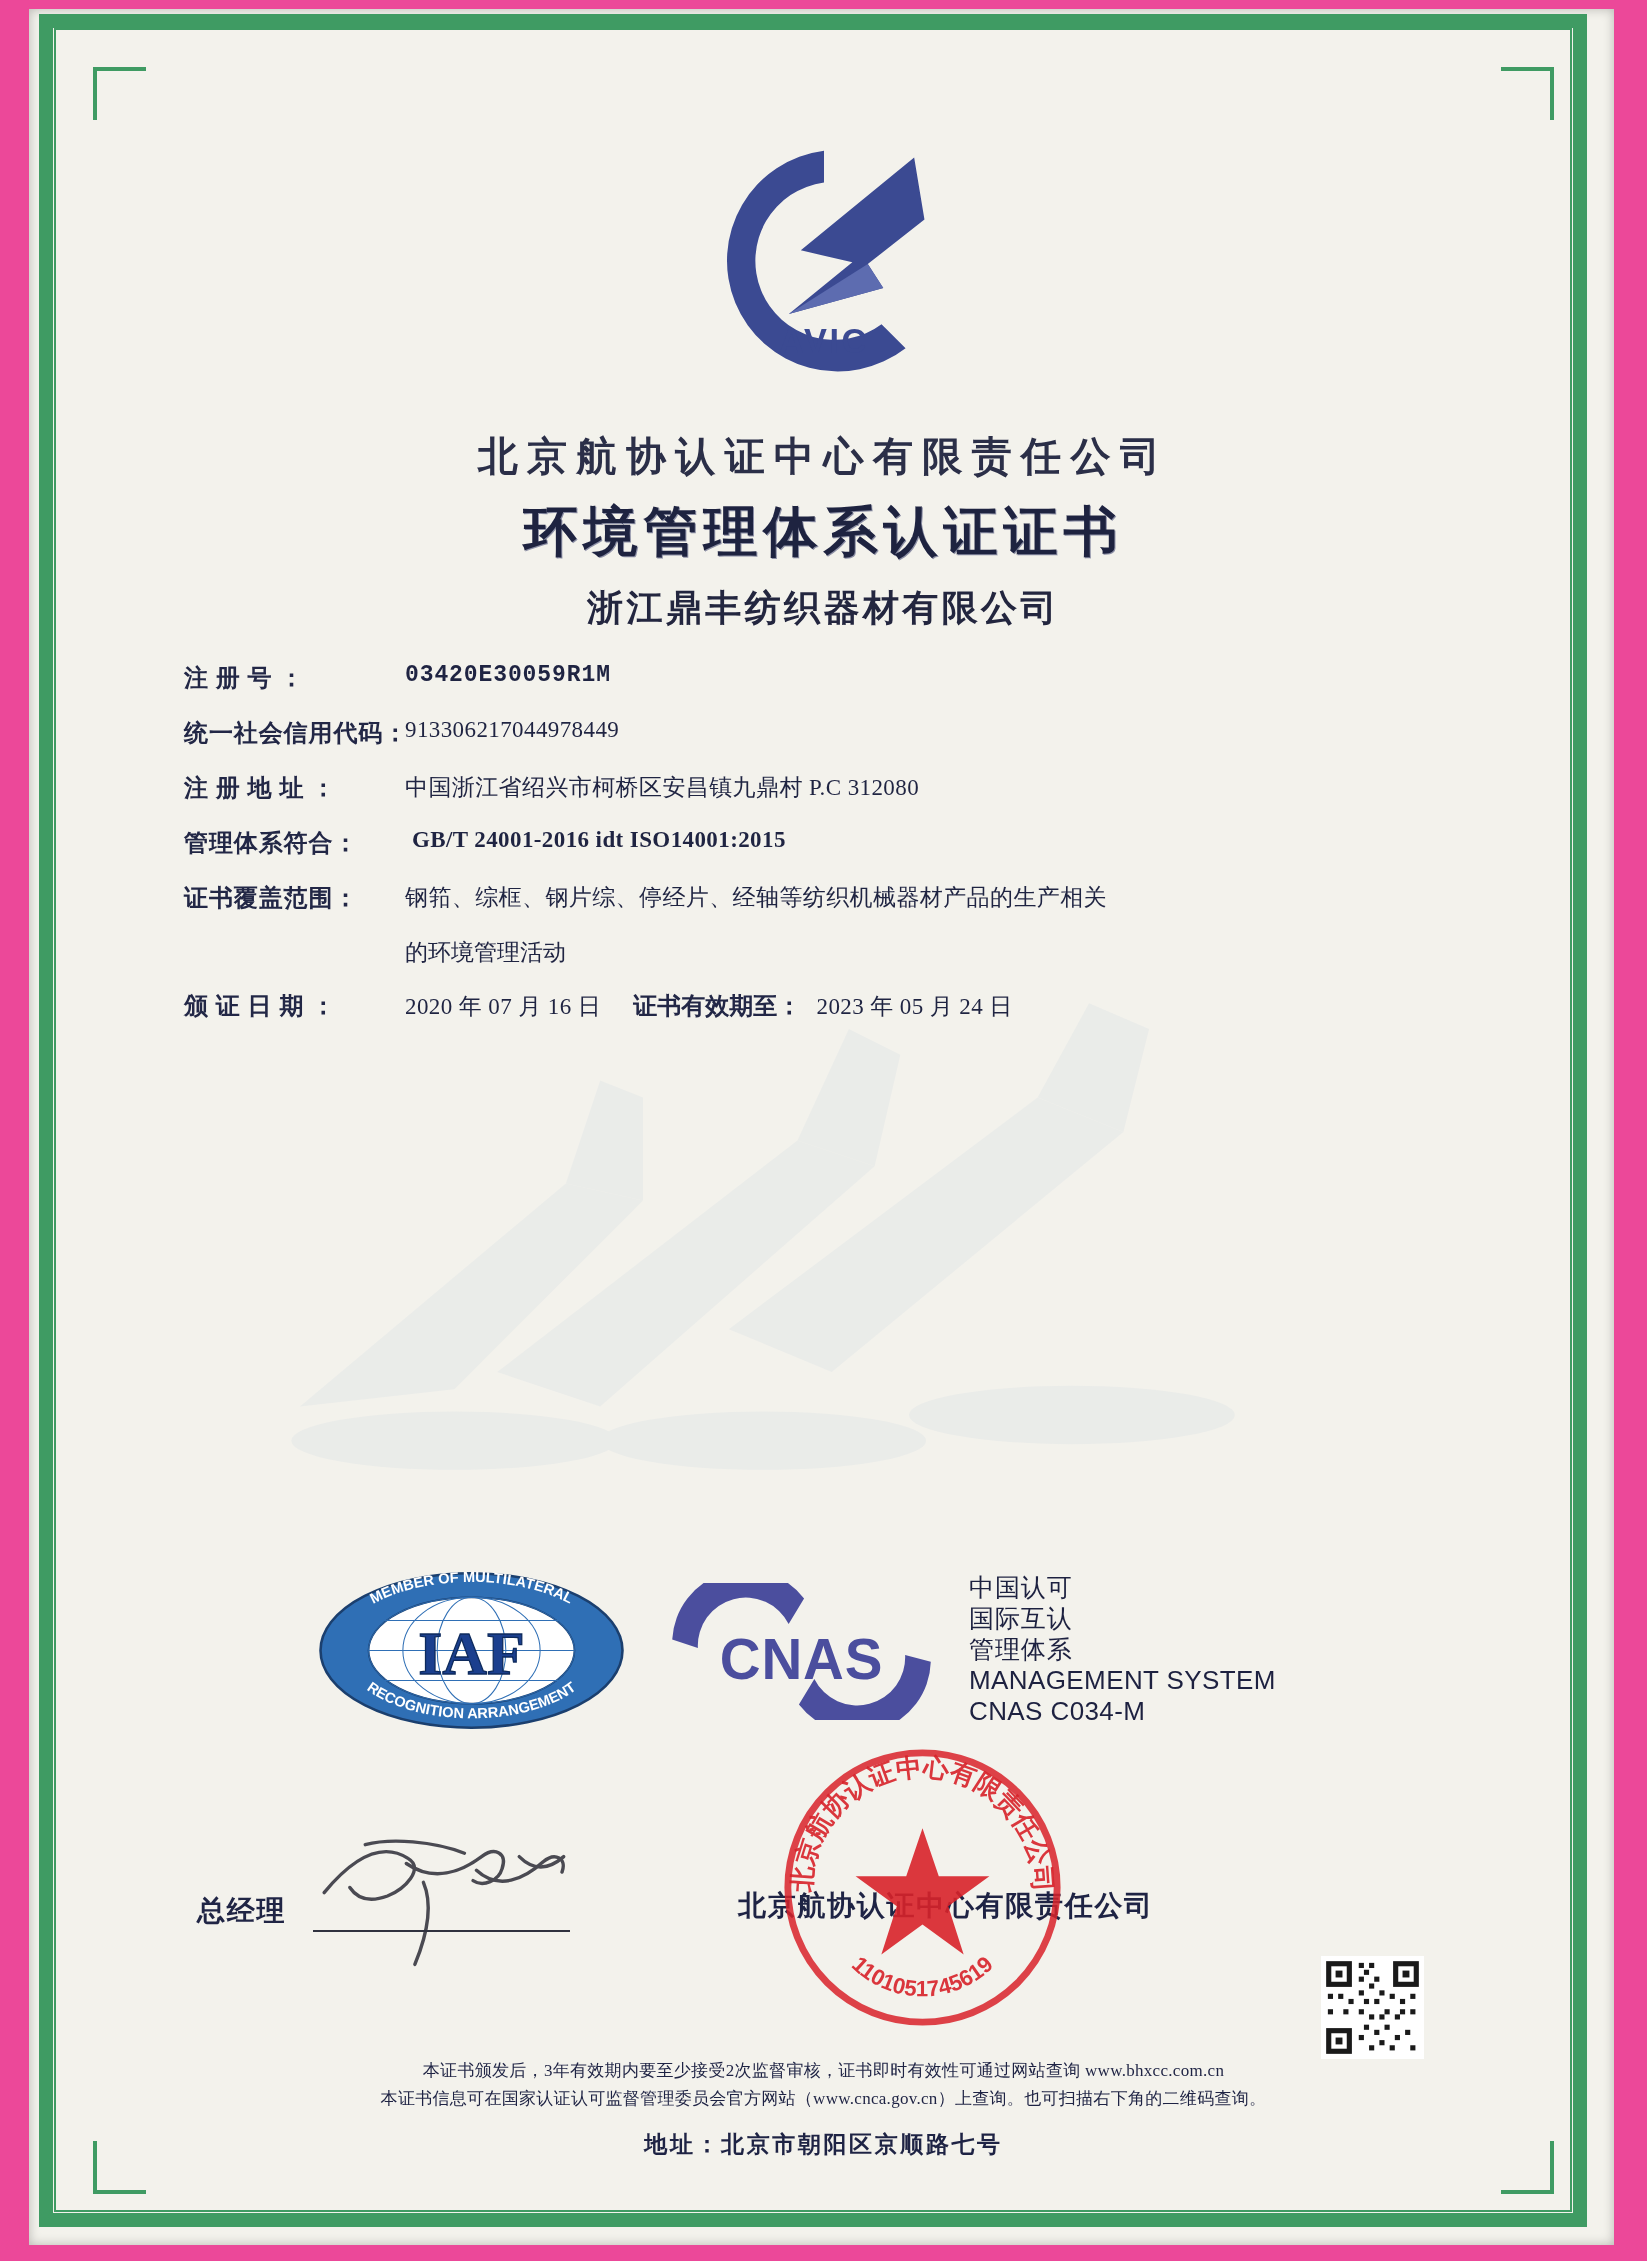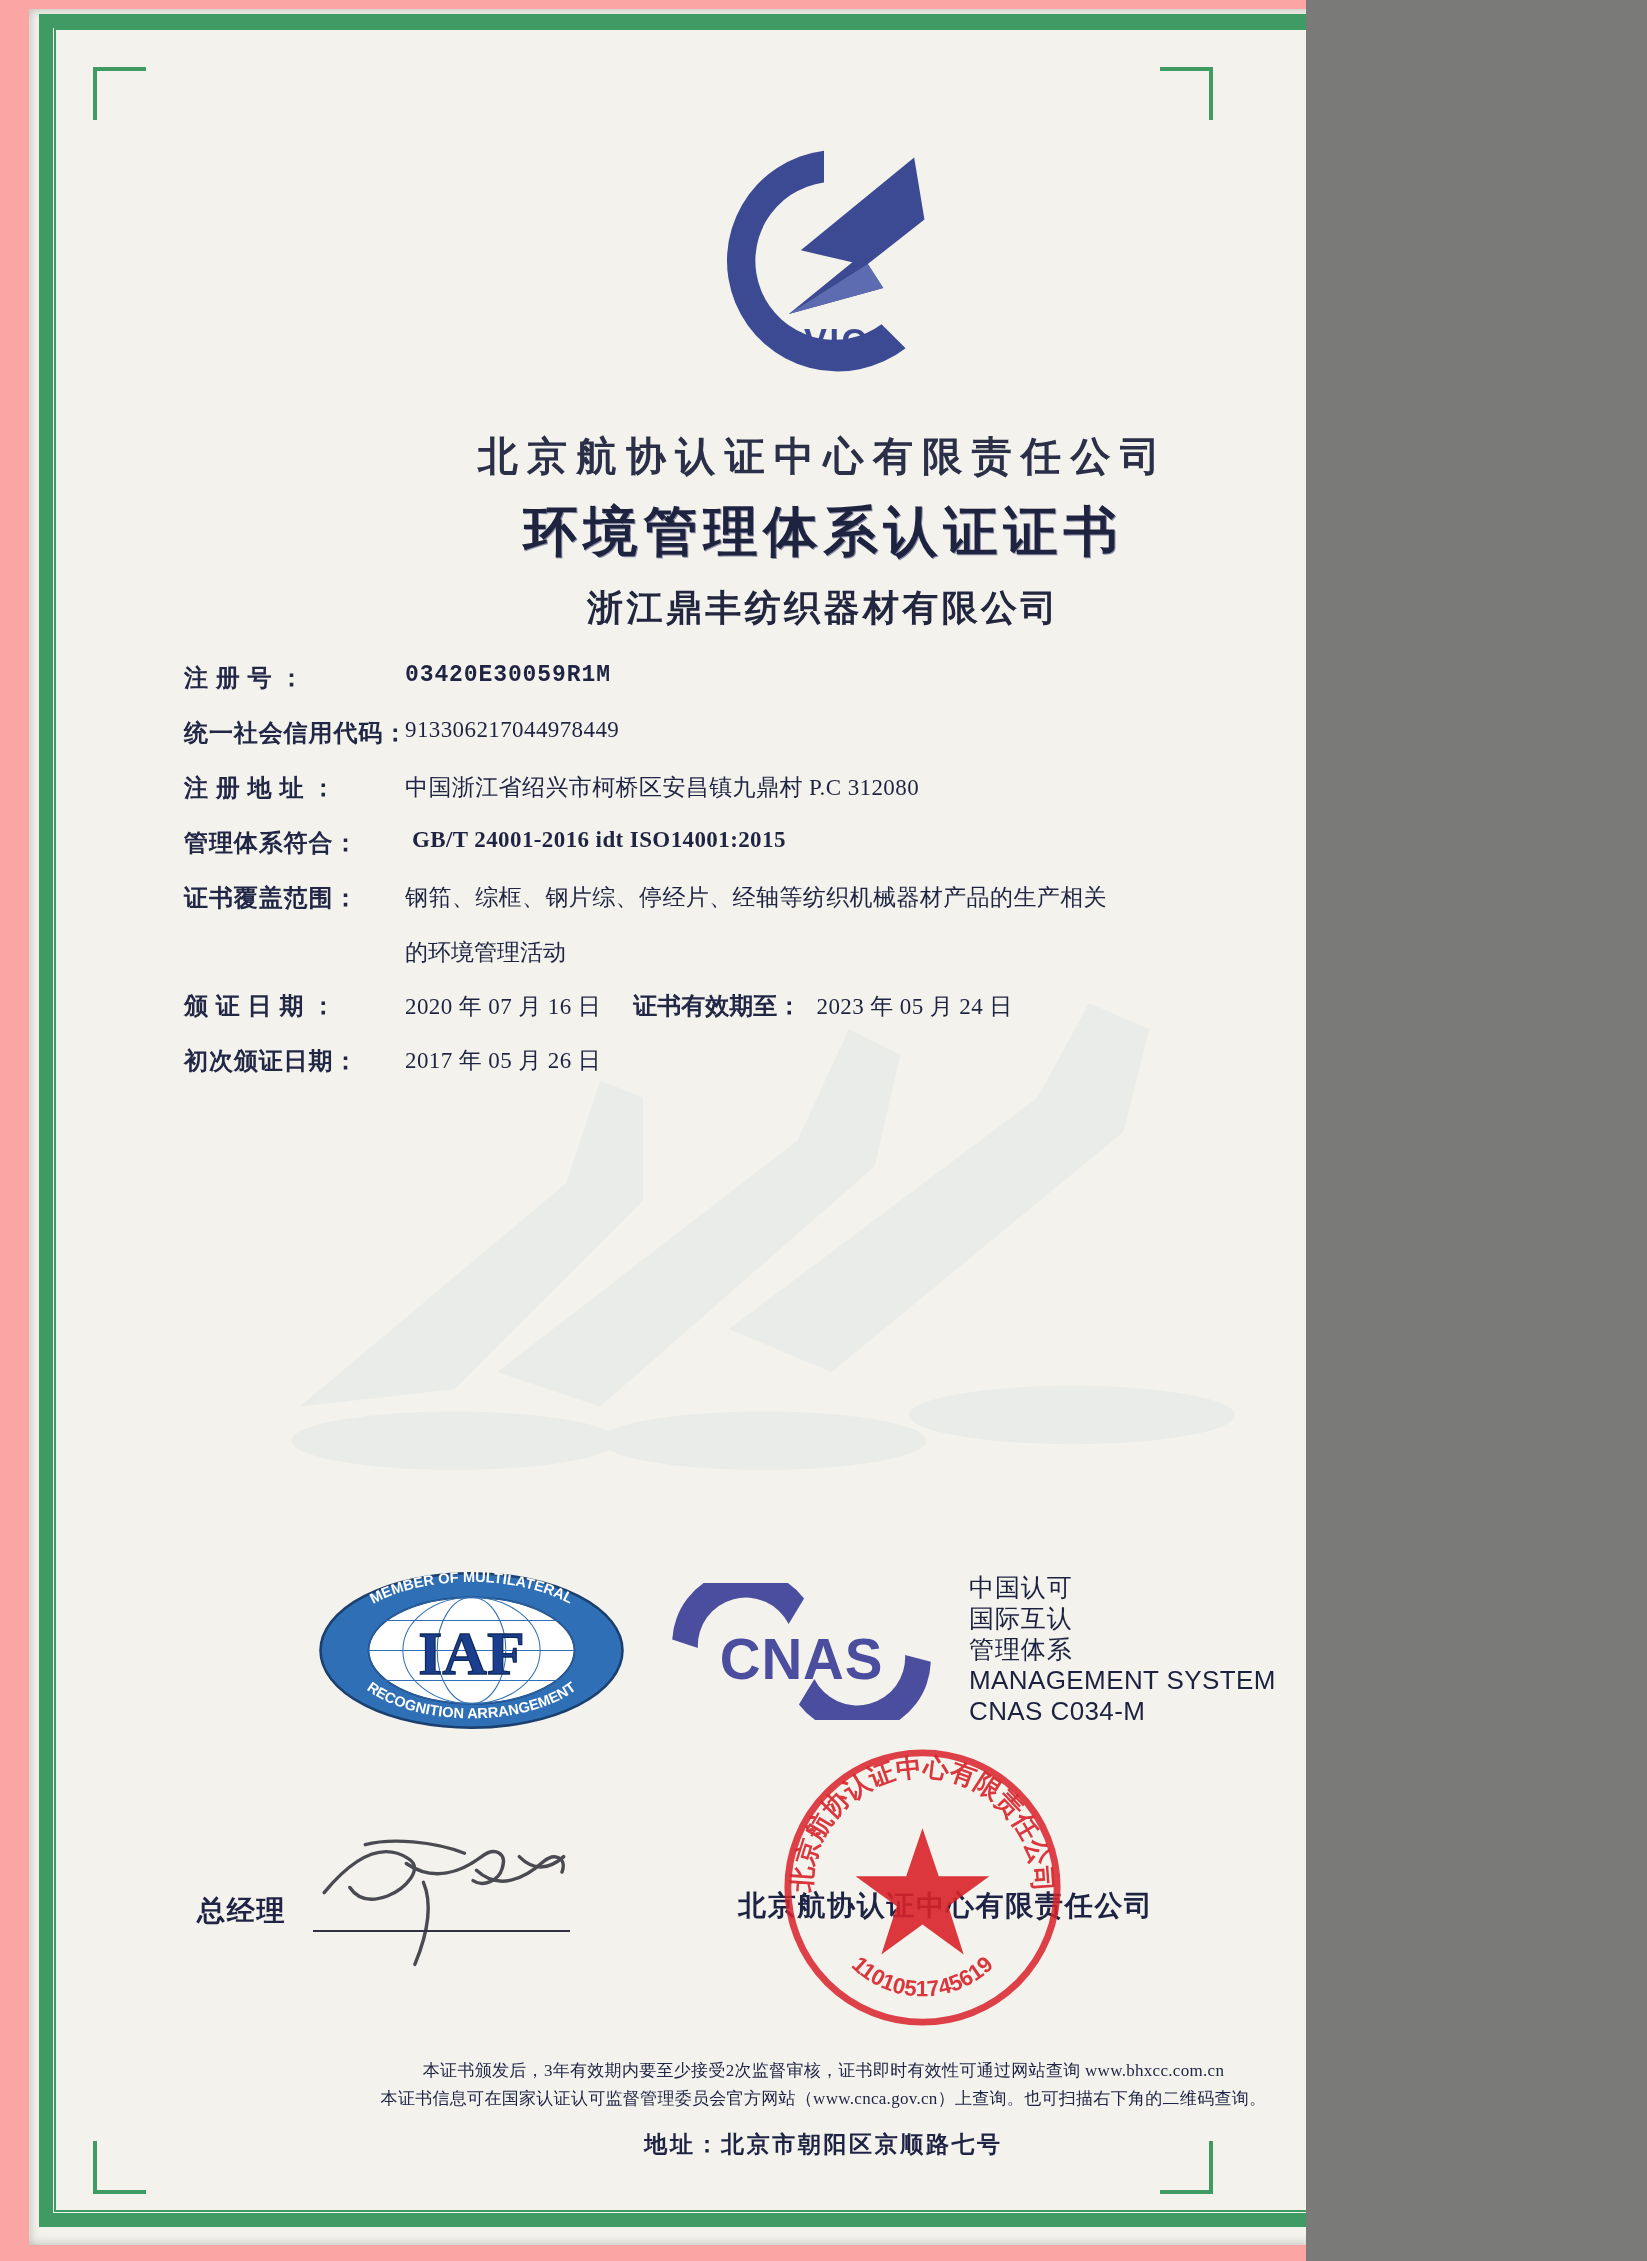--- a/index.html
+++ b/index.html
@@ -9,23 +9,23 @@
   }
   body {
     width: 1647px;
     height: 2261px;
     font-family: "Liberation Serif", serif;
   }
 
   
   .page {
     position: relative;
-    width: 1306px;
+    width: 1647px;
     height: 2261px;
-    background: #fca5a5;
+    background: #ec4899;
     overflow: hidden;
   }
   .paper {
     position: absolute;
     left: 29px;
     top: 8.6px;
     width: 1585px;
     height: 2236px;
     background: #f3f2ec;
     box-shadow: 0 0 10.3px rgba(0,0,0,0.25) inset;
@@ -340,24 +340,20 @@
       </div>
       <div class="scope-line2">的环境管理活动</div>
 
       <div class="row date-row">
         <div class="lbl">颁 证 日 期 ：</div>
         <div class="val">2020 年 07 月 16 日</div>
         <div class="lbl2">证书有效期至：</div>
         <div class="val date-val">2023 年 05 月 24 日</div>
       </div>
 
-      <div class="row">
-        <div class="lbl">初次颁证日期：</div>
-        <div class="val">2017 年 05 月 26 日</div>
-      </div>
     </div>
 
     <div class="accred">
 
       <svg class="iaf" viewBox="0 0 360 190">
         <ellipse cx="180" cy="95" rx="176" ry="90" fill="#2f6fb5" stroke="#1b3f6e" stroke-width="3"></ellipse>
         <ellipse cx="180" cy="95" rx="120" ry="62" fill="#ffffff" stroke="#1b3f6e" stroke-width="2"></ellipse>
         <ellipse cx="180" cy="95" rx="120" ry="62" fill="none" stroke="#2f6fb5" stroke-width="1"></ellipse>
         <g stroke="#2f6fb5" stroke-width="1.2" fill="none">
           <ellipse cx="180" cy="95" rx="40" ry="62"></ellipse>

